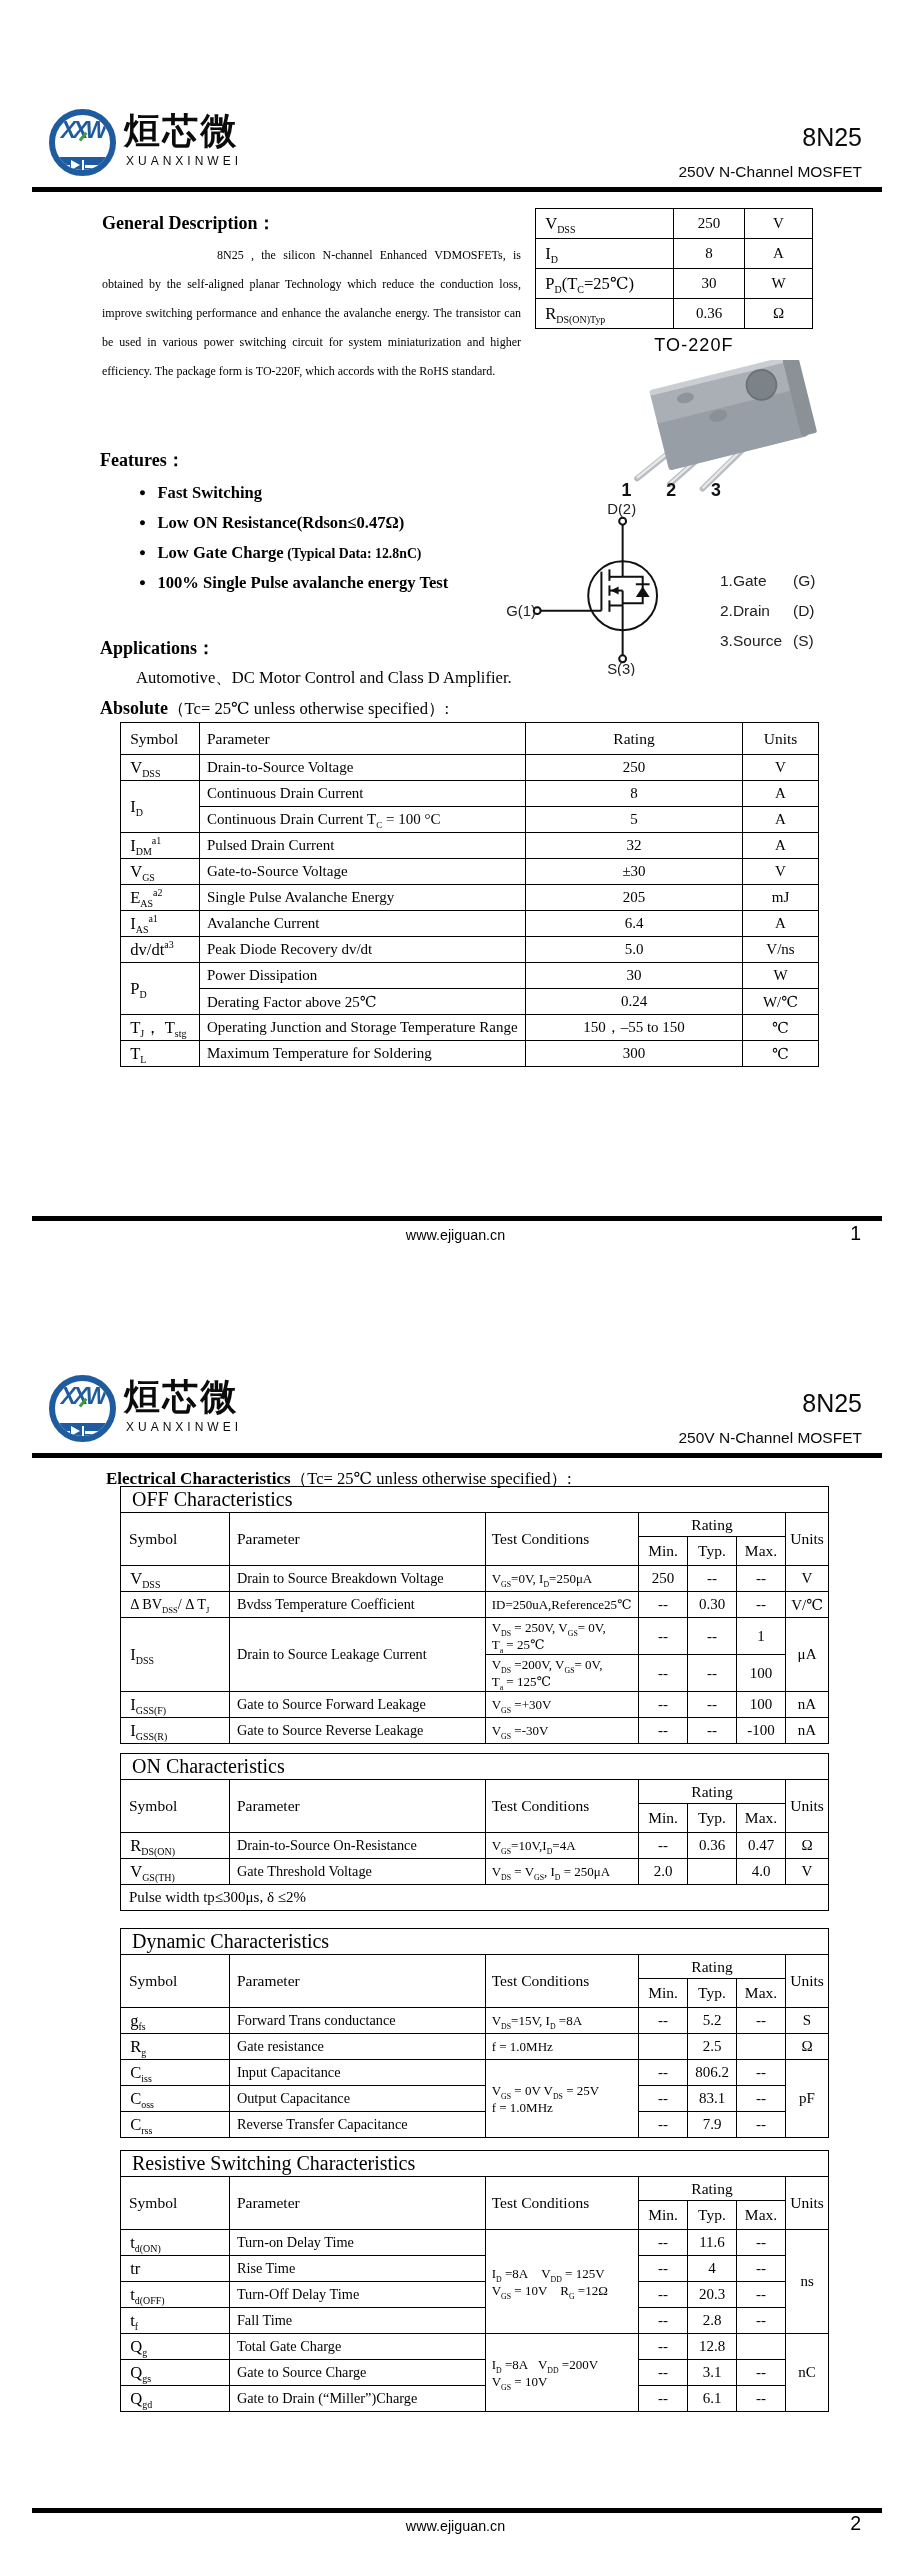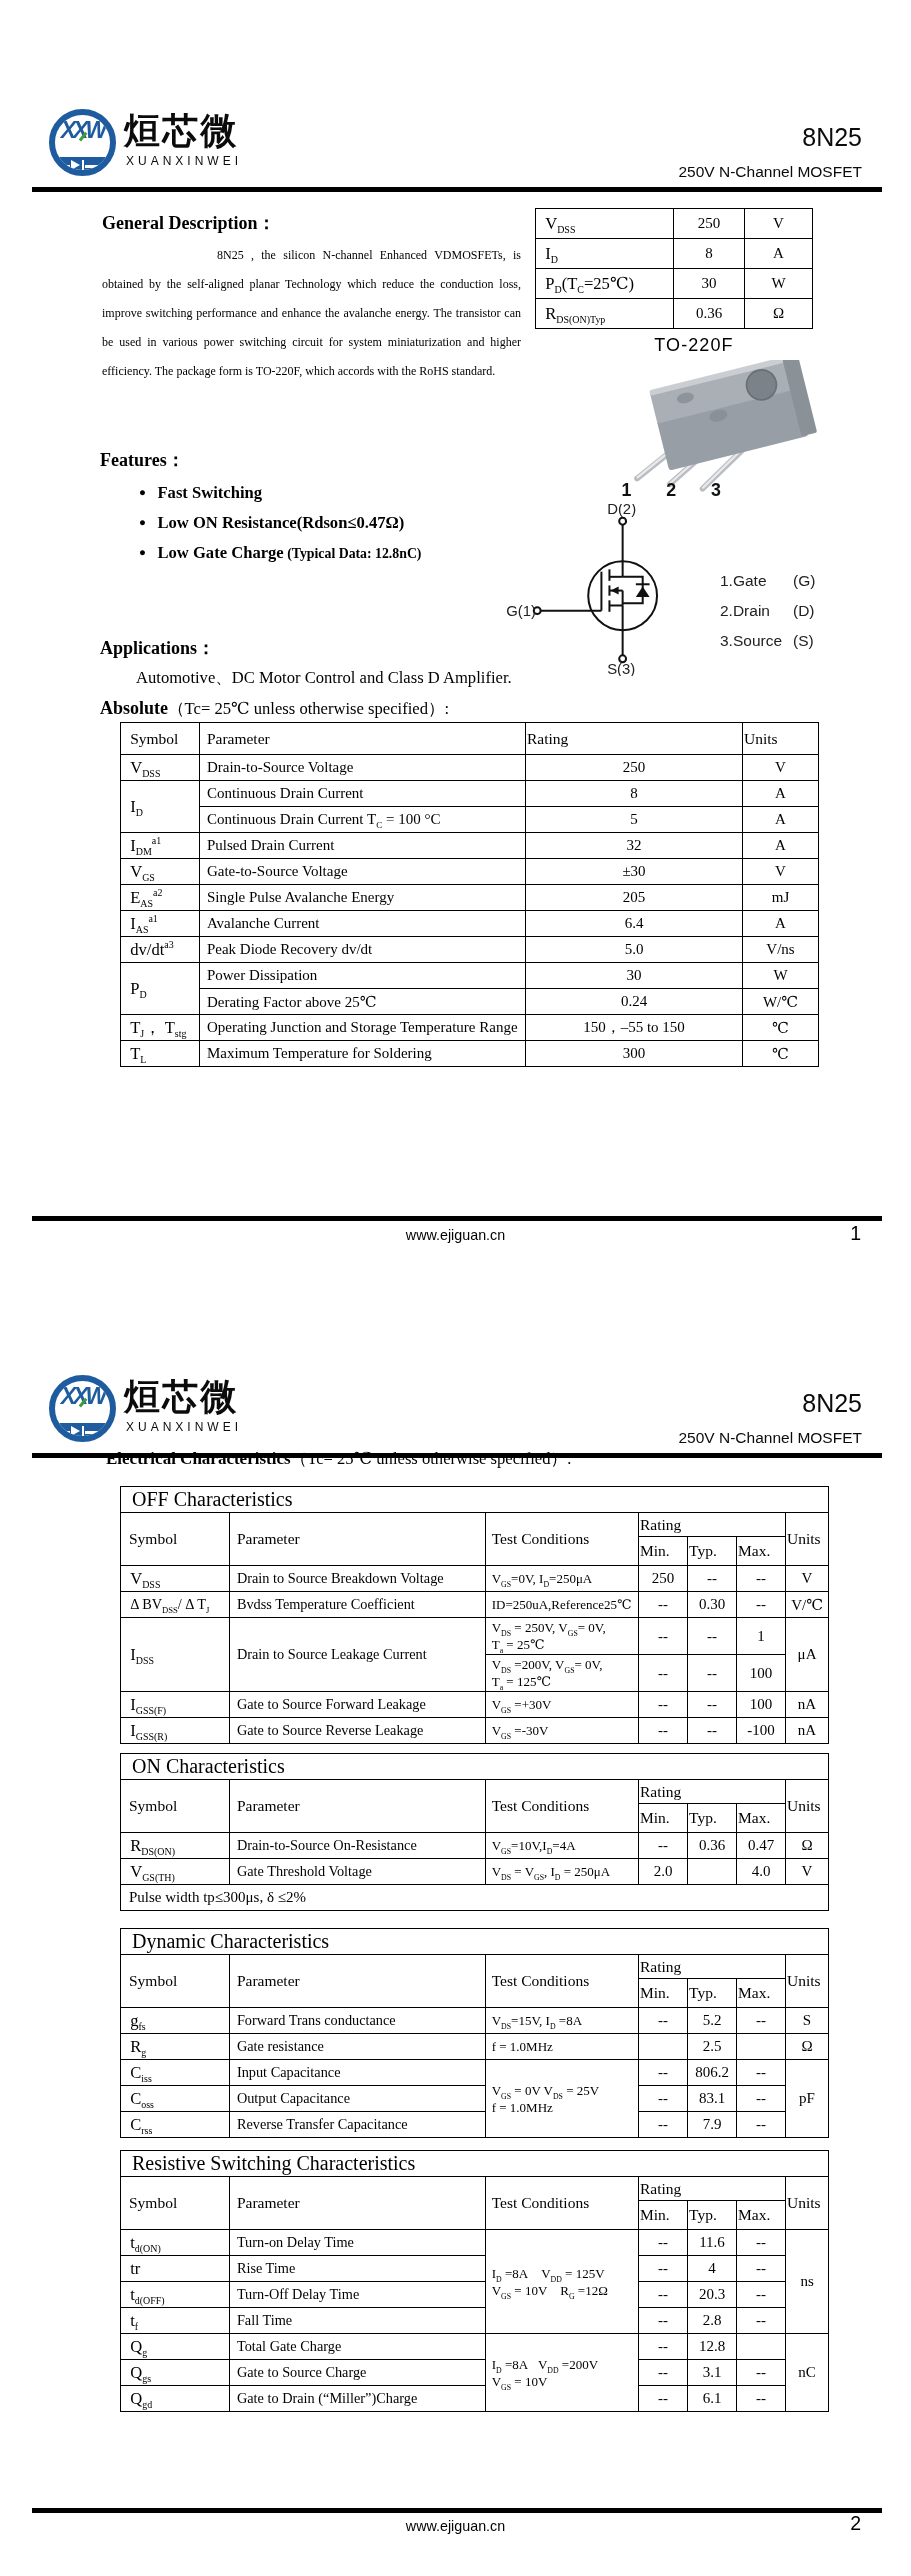--- a/index.html
+++ b/index.html
@@ -44,21 +44,21 @@
   .apps-body{font-size:16.6px;}
   .abs-head .cond{font-weight:normal;font-size:16.6px;}
   .legend{font-family:"Liberation Sans","DejaVu Sans",sans-serif;font-size:15.5px;line-height:30px;color:#222;}
   .legend .nm{display:inline-block;width:73px;}
   .svgtext{font-family:"Liberation Sans","DejaVu Sans",sans-serif;font-size:26px;fill:#222;}
   .pins-label{font-family:"Liberation Sans","DejaVu Sans",sans-serif;font-weight:bold;font-size:31px;letter-spacing:26px;fill:#111;}
 
   
   table.dt{border-collapse:collapse;table-layout:fixed;border:1.7px solid #000;}
   table.dt td,table.dt th{border:1.1px solid #000;overflow:hidden;}
-  table.dt th{font-weight:normal;font-size:15.5px;text-align:left;}
+  table.dt th{font-weight:normal;font-size:15.5px;text-align:center;}
   td.sym{padding-left:9.2px;font-size:16.6px;text-align:left;}
   td.par{padding-left:6.9px;font-size:14.3px;text-align:left;}
   td.cond{padding-left:5.7px;font-size:13px;text-align:left;line-height:17px;}
   td.c{text-align:center;font-size:15px;}
   tr.title td{font-weight:normal;font-size:20px;padding-left:11px;text-align:left;}
   td.note{font-size:15px;padding-left:8px;text-align:left;}
   .t1 td.par{font-size:15px;}
 </style>
 </head>
 <body>
@@ -176,20 +176,21 @@
       <div><span class="nm">1.Gate</span><span>(G)</span></div>
       <div><span class="nm">2.Drain</span><span>(D)</span></div>
       <div><span class="nm">3.Source</span><span>(S)</span></div>
     </div>
 
     <div class="abs h1" style="left:100px;top:448px">Features：</div>
     <div class="abs" style="left:139px;top:483px">
       <div class="feat"><span>Fast Switching</span><span class="note"></span></div>
       <div class="feat"><span>Low ON Resistance(Rdson≤0.47Ω)</span><span class="note"></span></div>
       <div class="feat"><span>Low Gate Charge</span><span class="note">  (Typical Data: 12.8nC)</span></div>
+      <div class="feat"><span>100% Single Pulse avalanche energy Test</span><span class="note"></span></div>
     </div>
 
     <div class="abs h1" style="left:100px;top:636px">Applications：</div>
     <div class="abs apps-body" style="left:136px;top:667px">Automotive、DC Motor Control and Class D Amplifier.</div>
 
     <div class="abs abs-head" style="left:100px;top:698px">
       <b style="font-size:18px">Absolute</b><span class="cond">（Tc= 25℃  unless otherwise specified）:</span>
     </div>
 
     <table class="dt t1 abs" style="left:120px;top:722px;width:697px">
@@ -297,21 +298,21 @@
           <span class="di-line" style="left:36px;width:16px;"></span>
         </div>
       </div>
       <div class="brand-cn">烜芯微</div>
       <div class="brand-en">XUANXINWEI</div>
       <div class="part-no">8N25</div>
       <div class="part-sub">250V N-Channel MOSFET</div>
       <div class="hrule"></div>
     </div>
 
-    <div class="abs" style="left:106px;top:160px">
+    <div class="abs" style="left:106px;top:180px">
       <b style="font-size:17px">Electrical Characteristics</b><span style="font-size:16.6px">（Tc= 25℃  unless otherwise specified）:</span>
     </div>
 
     <table class="dt t2 abs" style="left:120px;top:198px;width:707px">
       <colgroup>
           <col style="width:109px">
           <col style="width:256px">
           <col style="width:153px">
           <col style="width:49px">
           <col style="width:49px">

